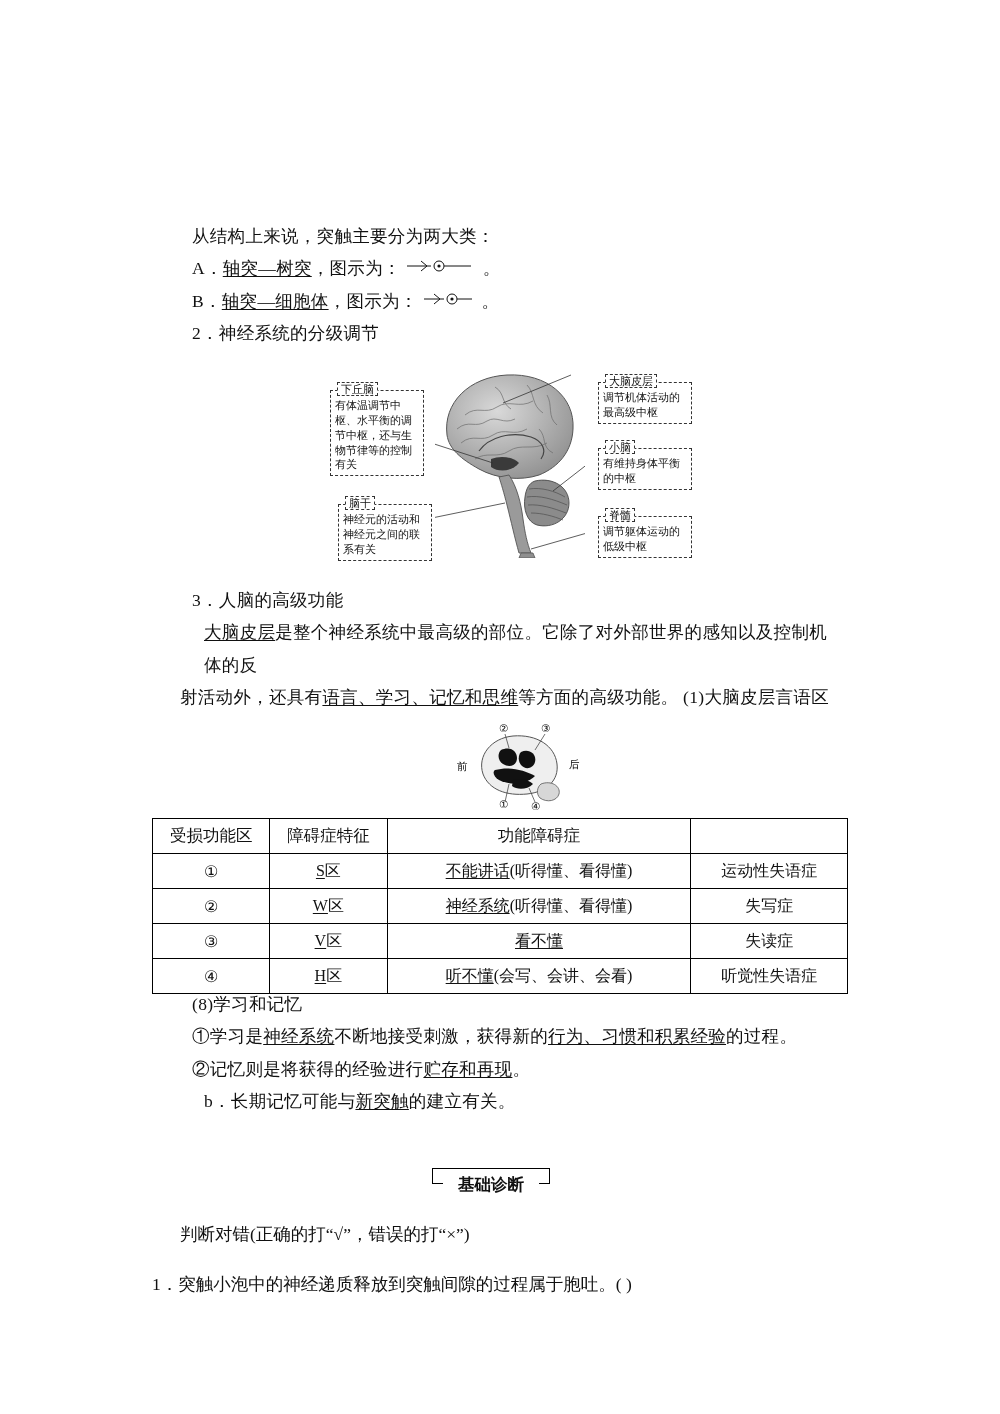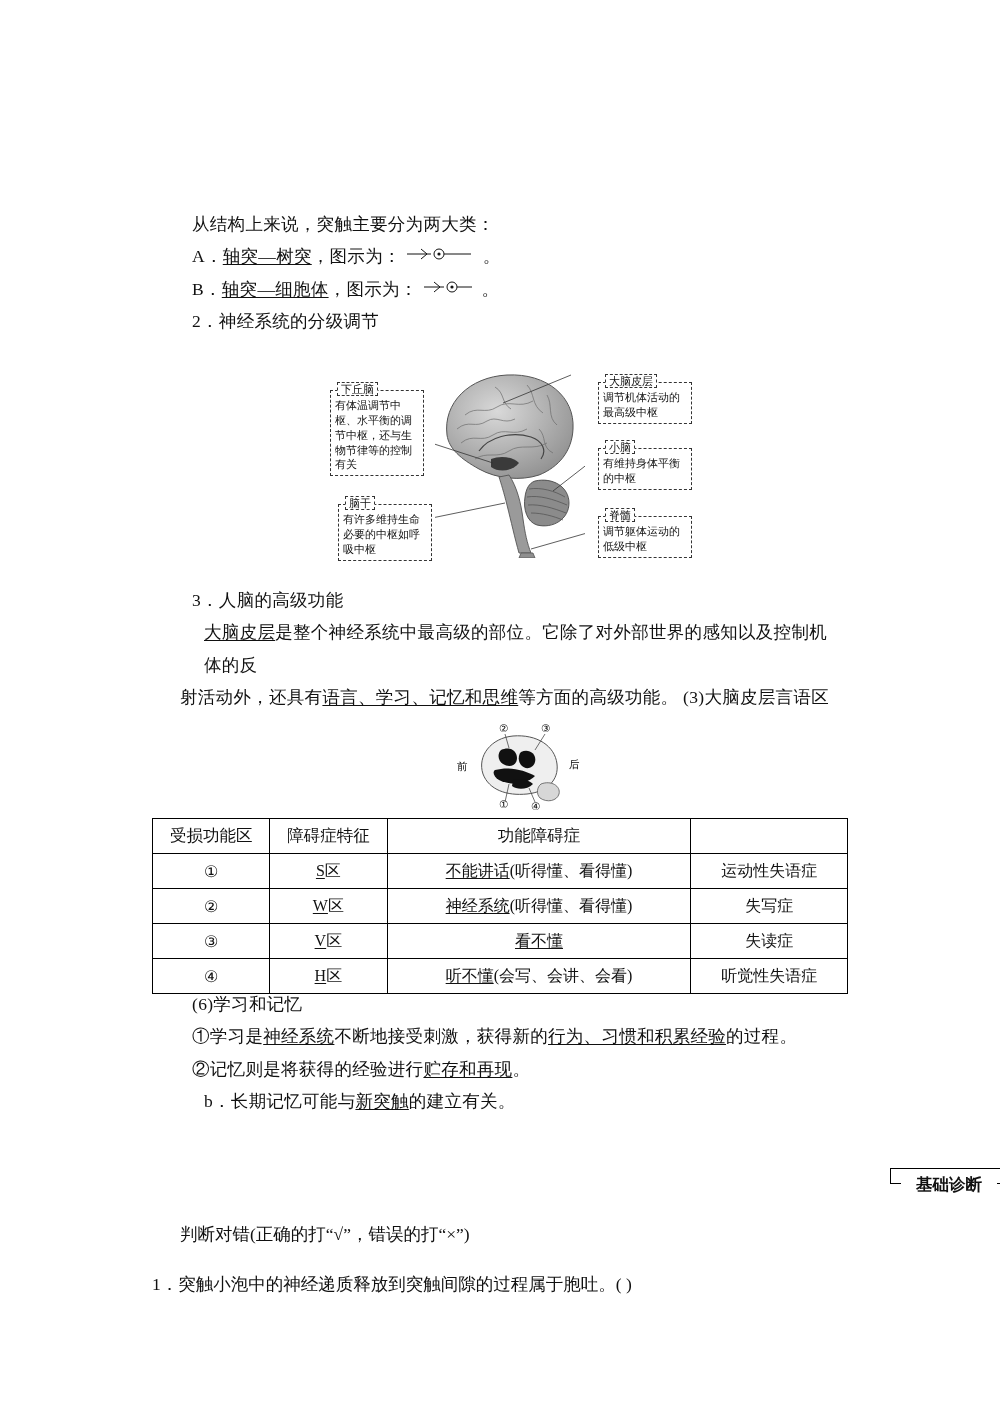--- a/index.html
+++ b/index.html
@@ -69,21 +69,21 @@
     height:22px;
   }
   table.t td.c1{width:110px;}
   table.t td.c2{width:110px;}
   table.t td.c3{width:300px;border-radius:12px;}
   table.t td.c4{width:150px;}
   table.t tr.head td{font-size:16.5px;margin-top:8px;}
 
   
   .banner{
-    position:absolute;left:0;right:4px;top:1172px;text-align:right;
+    position:absolute;left:0;right:18px;top:1172px;text-align:center;
   }
   .banner .inner{
     display:inline-block;position:relative;
     font-weight:bold;font-size:16.5px;
     padding:2px 14px;
   }
   .banner .inner:before,.banner .inner:after{
     content:"";position:absolute;top:-4px;width:10px;height:14px;
     border:1px solid #000;
   }
@@ -94,21 +94,21 @@
   }
 
   .q-line{position:absolute;left:152px;font-size:17.5px;}
 </style>
 </head>
 <body>
 
 <div class="page">
 
 
-  <div class="block para" style="top:208px;">
+  <div class="block para" style="top:220px;">
     <div style="padding-left:12px;">从结构上来说，突触主要分为两大类：</div>
 
     <div style="padding-left:12px;display:flex;align-items:center;">
       <span>A．</span>
       <span class="u">轴突—树突</span>
       <span>，图示为：</span>
       <span class="symb">
         <svg width="74" height="16" viewBox="0 0 74 16">
           <line x1="2" y1="8" x2="26" y2="8" stroke="#111" stroke-width="1"></line>
           <polyline points="16,3 22,8 16,13" fill="none" stroke="#111" stroke-width="1"></polyline>
@@ -202,36 +202,36 @@
       <div style="margin-top:4px;">调节机体活动的最高级中枢</div>
     </div>
 
     <div class="callout" style="left:268px;top:90px;width:84px;">
       <span class="hd">小脑</span>
       <div style="margin-top:4px;">有维持身体平衡的中枢</div>
     </div>
 
     <div class="callout" style="left:8px;top:146px;width:84px;">
       <span class="hd">脑干</span>
-      <div style="margin-top:4px;">有许多维持生命必要的中枢如呼吸中枢</div>
+      <div style="margin-top:4px;">神经元的活动和神经元之间的联系有关</div>
     </div>
 
     <div class="callout" style="left:268px;top:158px;width:84px;">
       <span class="hd">脊髓</span>
       <div style="margin-top:4px;">调节躯体运动的低级中枢</div>
     </div>
   </div>
 
   <div class="block para" style="top:584px;">
     <div style="padding-left:12px;">3．人脑的高级功能</div>
     <div style="padding-left:24px;text-indent:0;">
       <span class="u">大脑皮层</span><span>是整个神经系统中最高级的部位。它除了对外部世界的感知以及控制机体的反</span>
     </div>
     <div style="padding-left:0px;">
-      <span>射活动外，还具有</span><span class="u">语言、学习、记忆和思维</span><span>等方面的高级功能。 (3)大脑皮层言语区</span>
+      <span>射活动外，还具有</span><span class="u">语言、学习、记忆和思维</span><span>等方面的高级功能。 (1)大脑皮层言语区</span>
     </div>
   </div>
 
   <div class="fig-speech">
     <svg width="130" height="90" viewBox="0 0 130 90">
 
       <path d="M28,52 C22,34 36,16 58,14 C82,12 100,24 102,42 C104,58 92,70 72,72
                C52,74 34,68 28,52 Z" fill="#efefef" stroke="#555" stroke-width="1"></path>
 
       <path d="M86,62 C96,58 106,64 104,72 C102,79 92,81 85,76 C81,72 82,65 86,62 Z" fill="#d7d7d7" stroke="#555" stroke-width="0.8"></path>
@@ -286,21 +286,21 @@
       <tr>
         <td class="c1">④</td>
         <td class="c2"><span class="u">H</span><span>区</span></td>
         <td class="c3"><span class="u">听不懂</span><span>(会写、会讲、会看)</span></td>
         <td class="c4">听觉性失语症</td>
       </tr>
     </tbody>
   </table>
 
   <div class="block para" style="top:988px;">
-    <div style="padding-left:12px;">(6)学习和记忆</div>
+    <div style="padding-left:12px;">(8)学习和记忆</div>
     <div style="padding-left:12px;">
       <span>①学习是</span><span class="u">神经系统</span><span>不断地接受刺激，获得新的</span><span class="u">行为、习惯和积累经验</span><span>的过程。</span>
     </div>
     <div style="padding-left:12px;">
       <span>②记忆则是将获得的经验进行</span><span class="u">贮存和再现</span><span>。</span>
     </div>
     <div style="padding-left:24px;">
       <span>b．长期记忆可能与</span><span class="u">新突触</span><span>的建立有关。</span>
     </div>
   </div>

